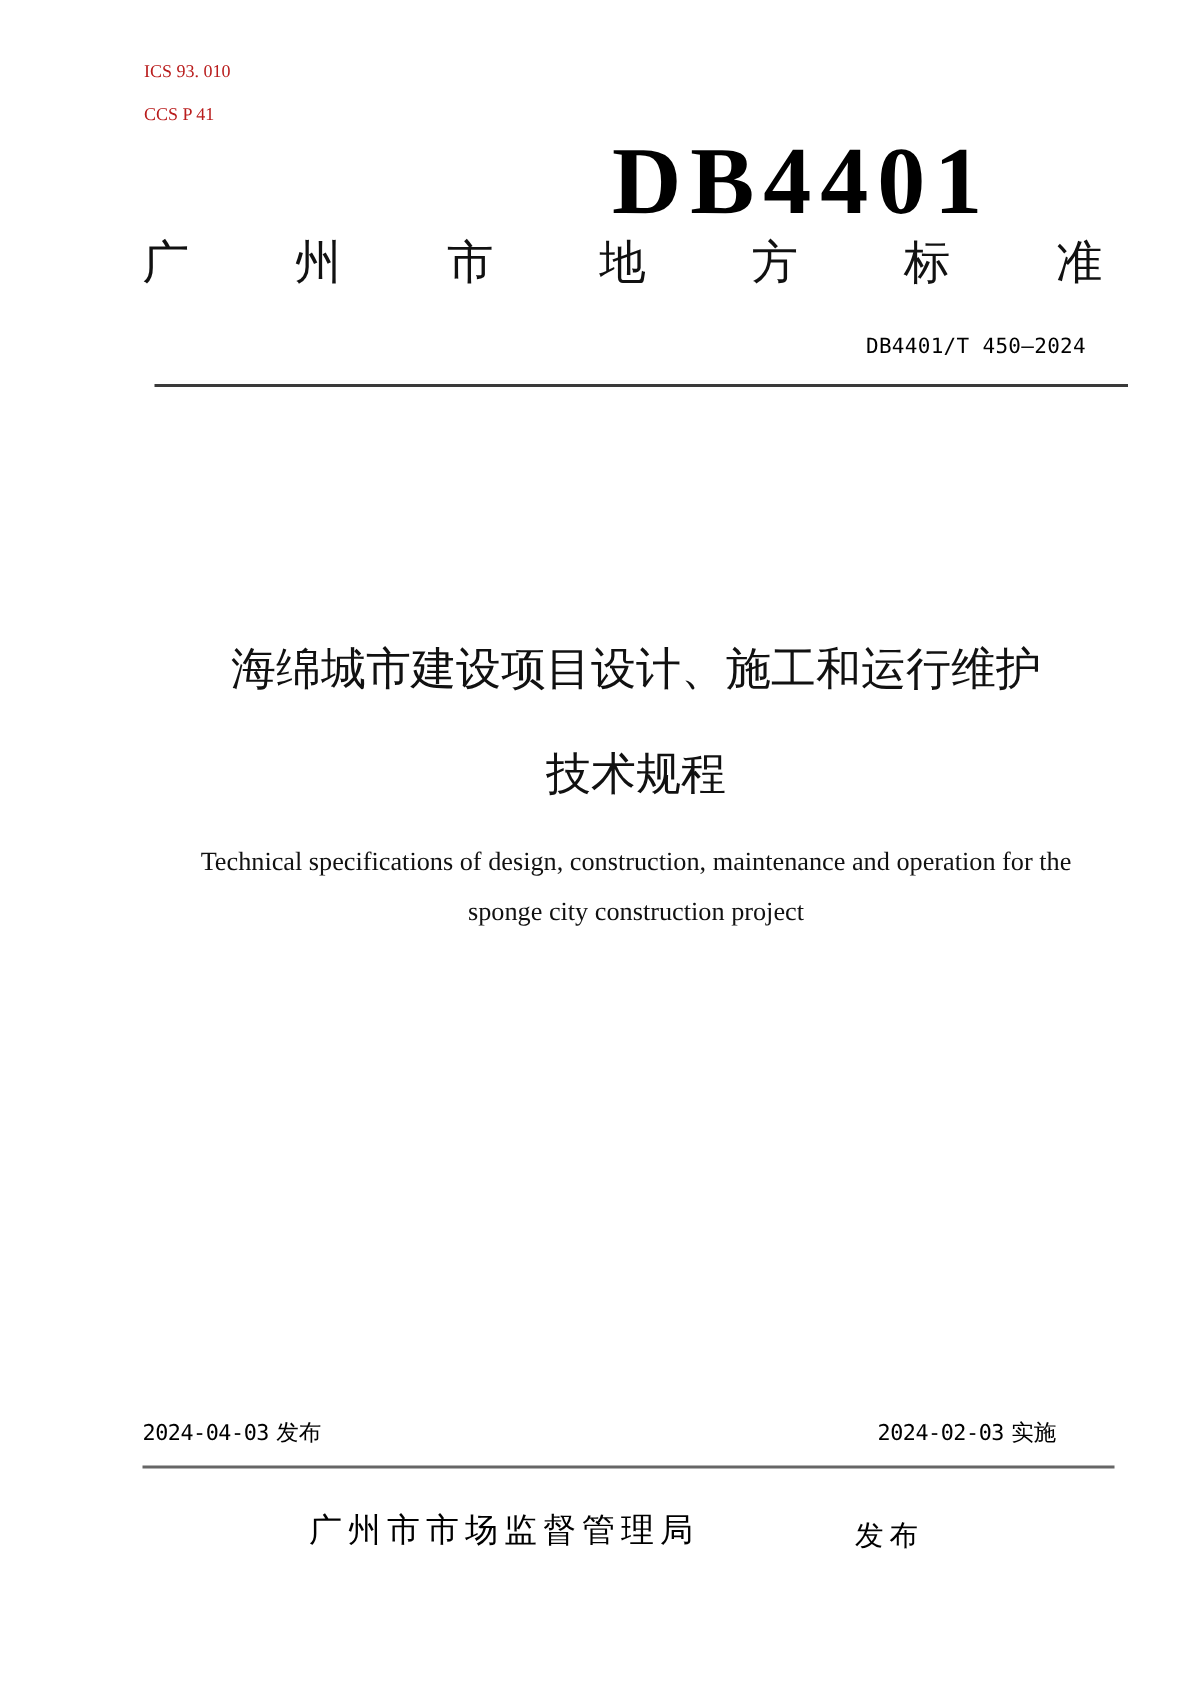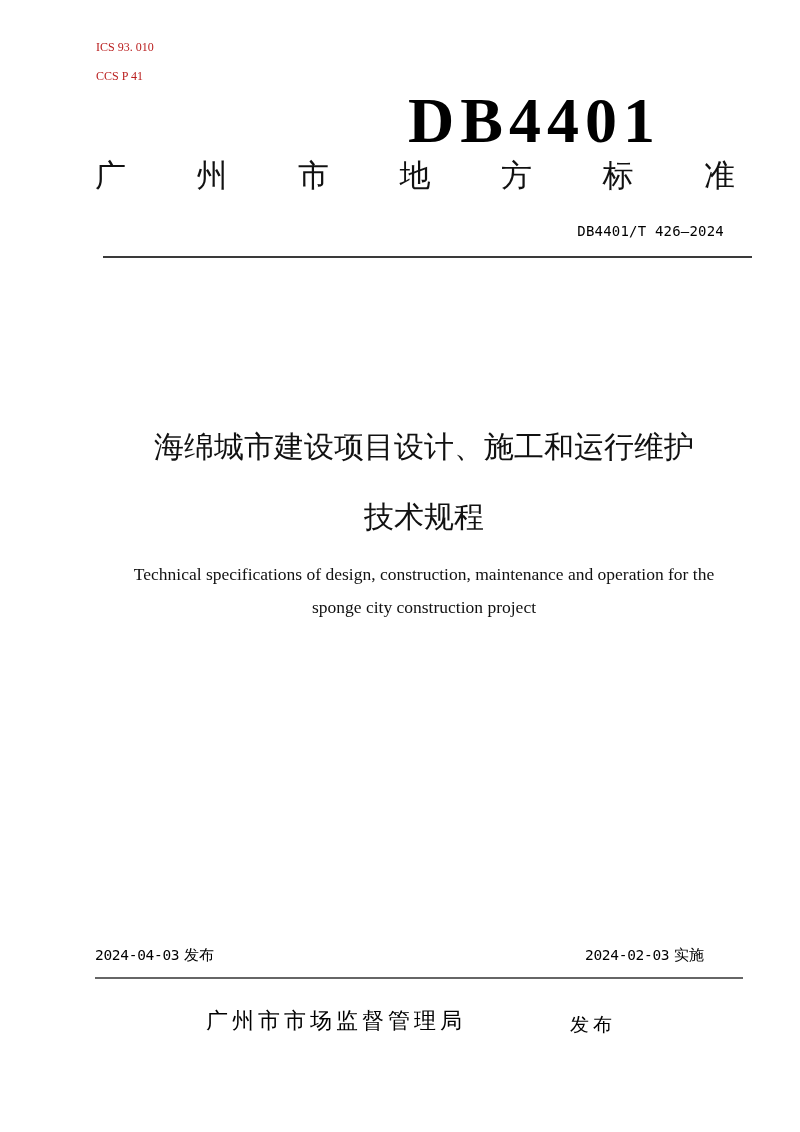--- a/index.html
+++ b/index.html
@@ -150,21 +150,21 @@
 <div class="abs std-type">
   <span>广</span>
   <span>州</span>
   <span>市</span>
   <span>地</span>
   <span>方</span>
   <span>标</span>
   <span>准</span>
 </div>
 
-<div class="abs std-number">DB4401/T 426—2024</div>
+<div class="abs std-number">DB4401/T 450—2024</div>
 
 <div class="abs rule-top"></div>
 
 <div class="abs title-cn-1">海绵城市建设项目设计、施工和运行维护</div>
 <div class="abs title-cn-2">技术规程</div>
 
 <div class="abs title-en-1">Technical specifications of design, construction, maintenance and operation for the</div>
 <div class="abs title-en-2">sponge city construction project</div>
 
 <div class="abs issue-date">

